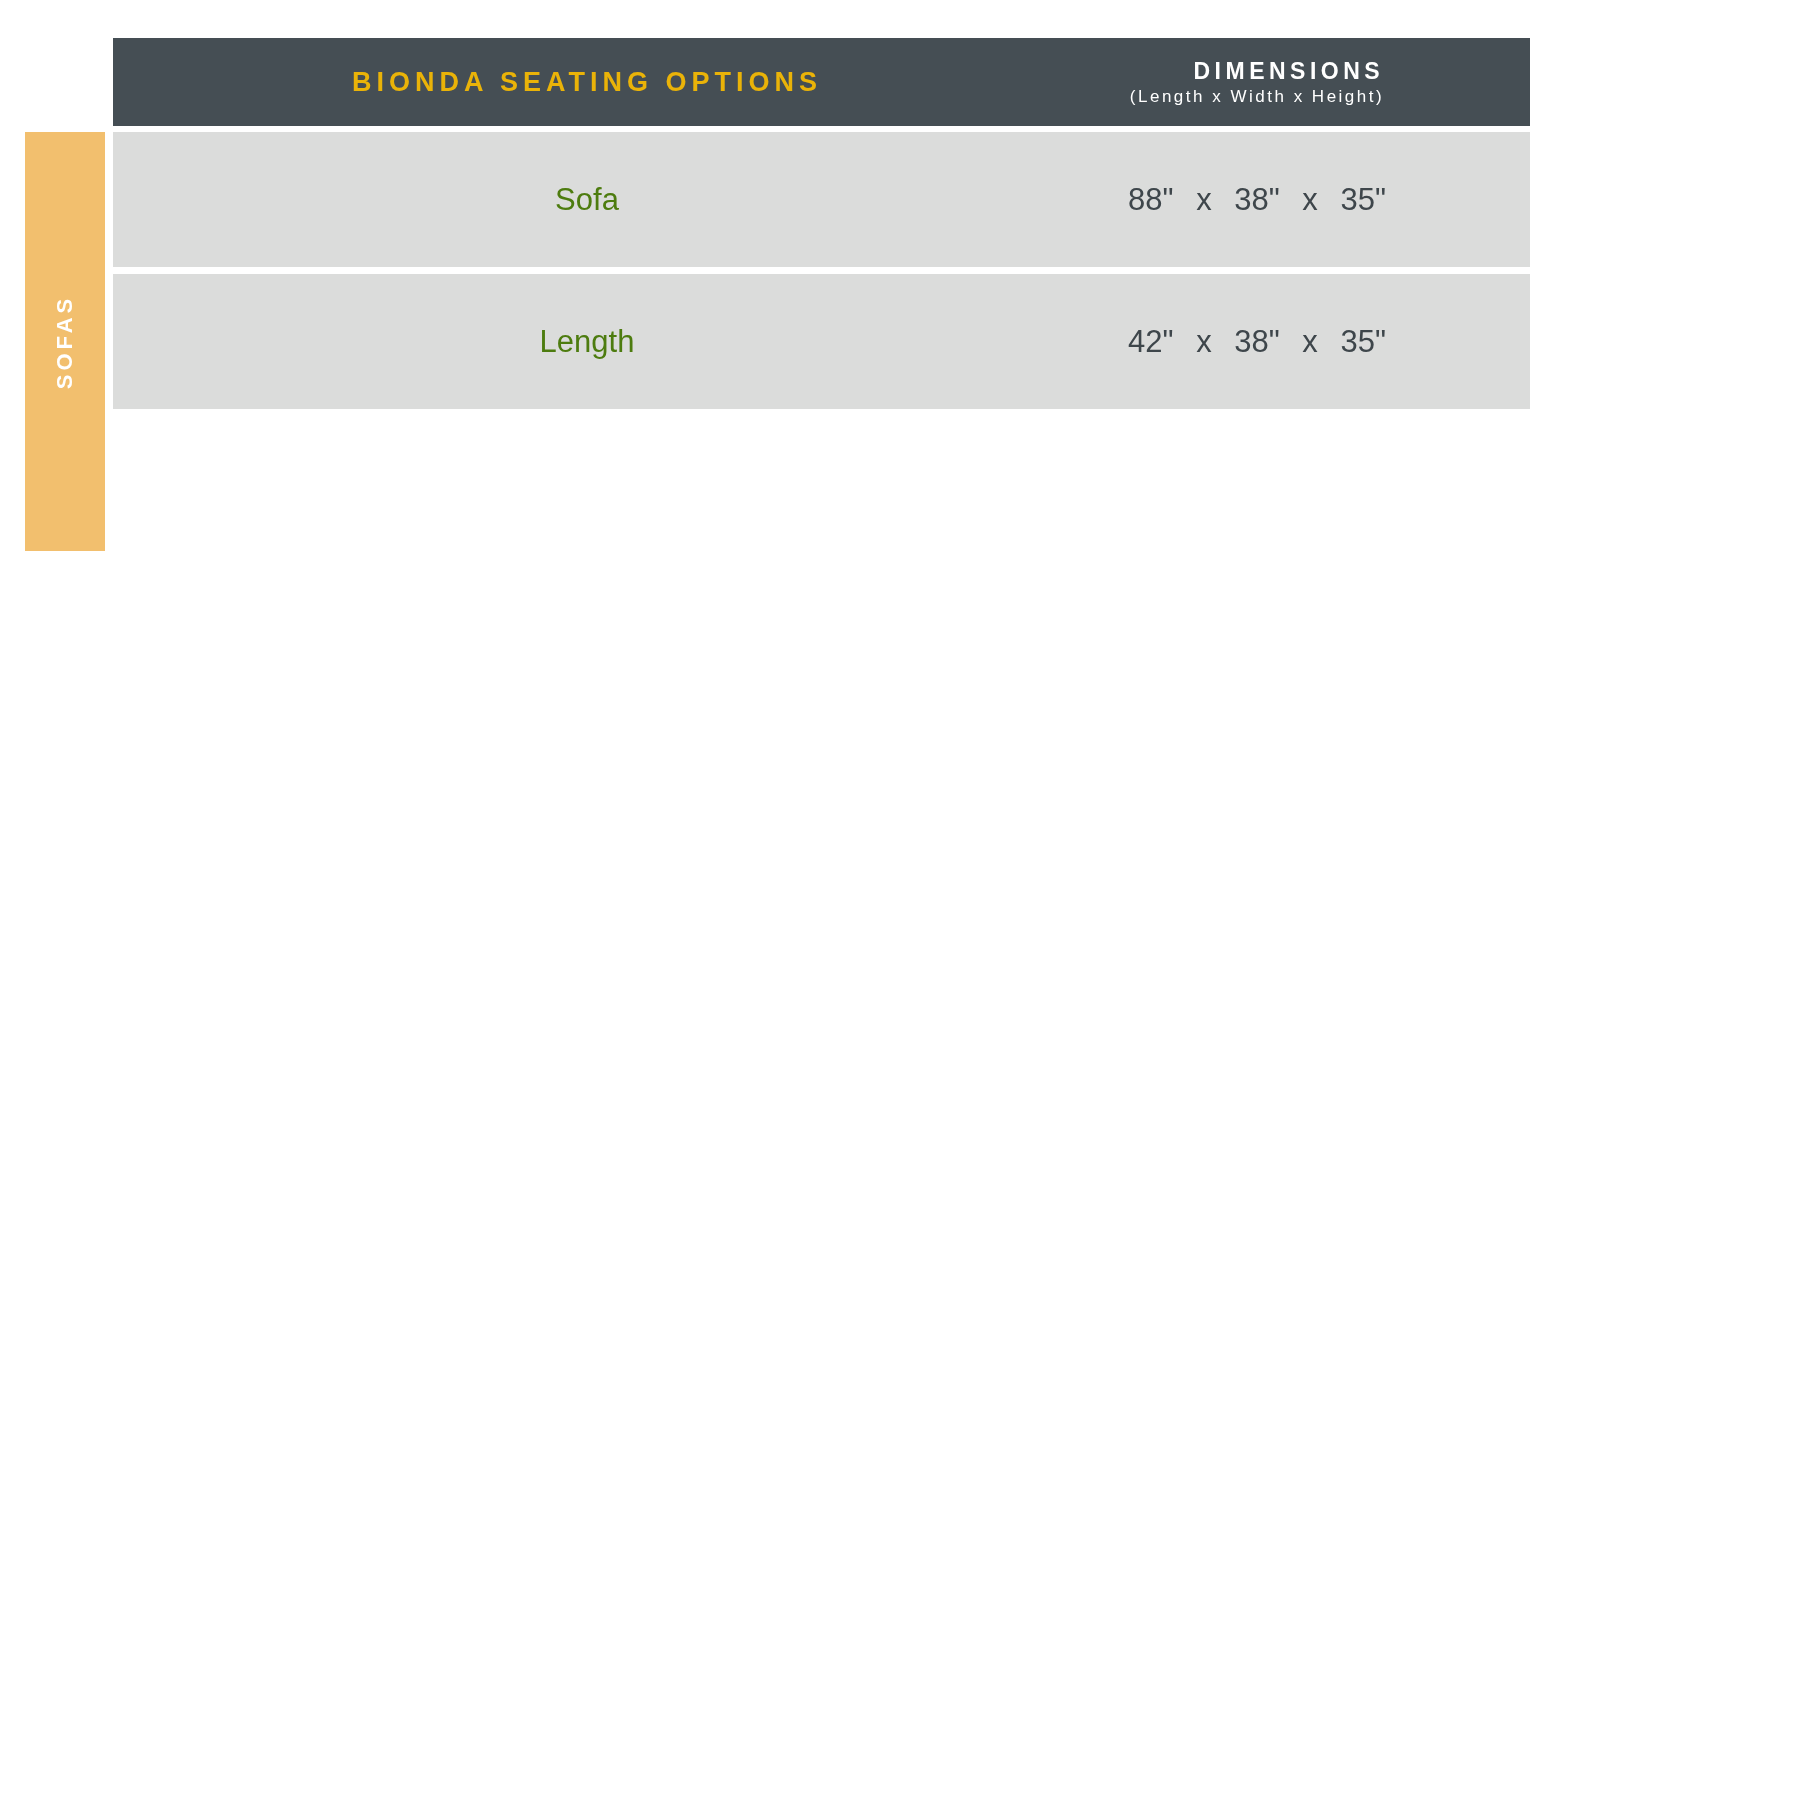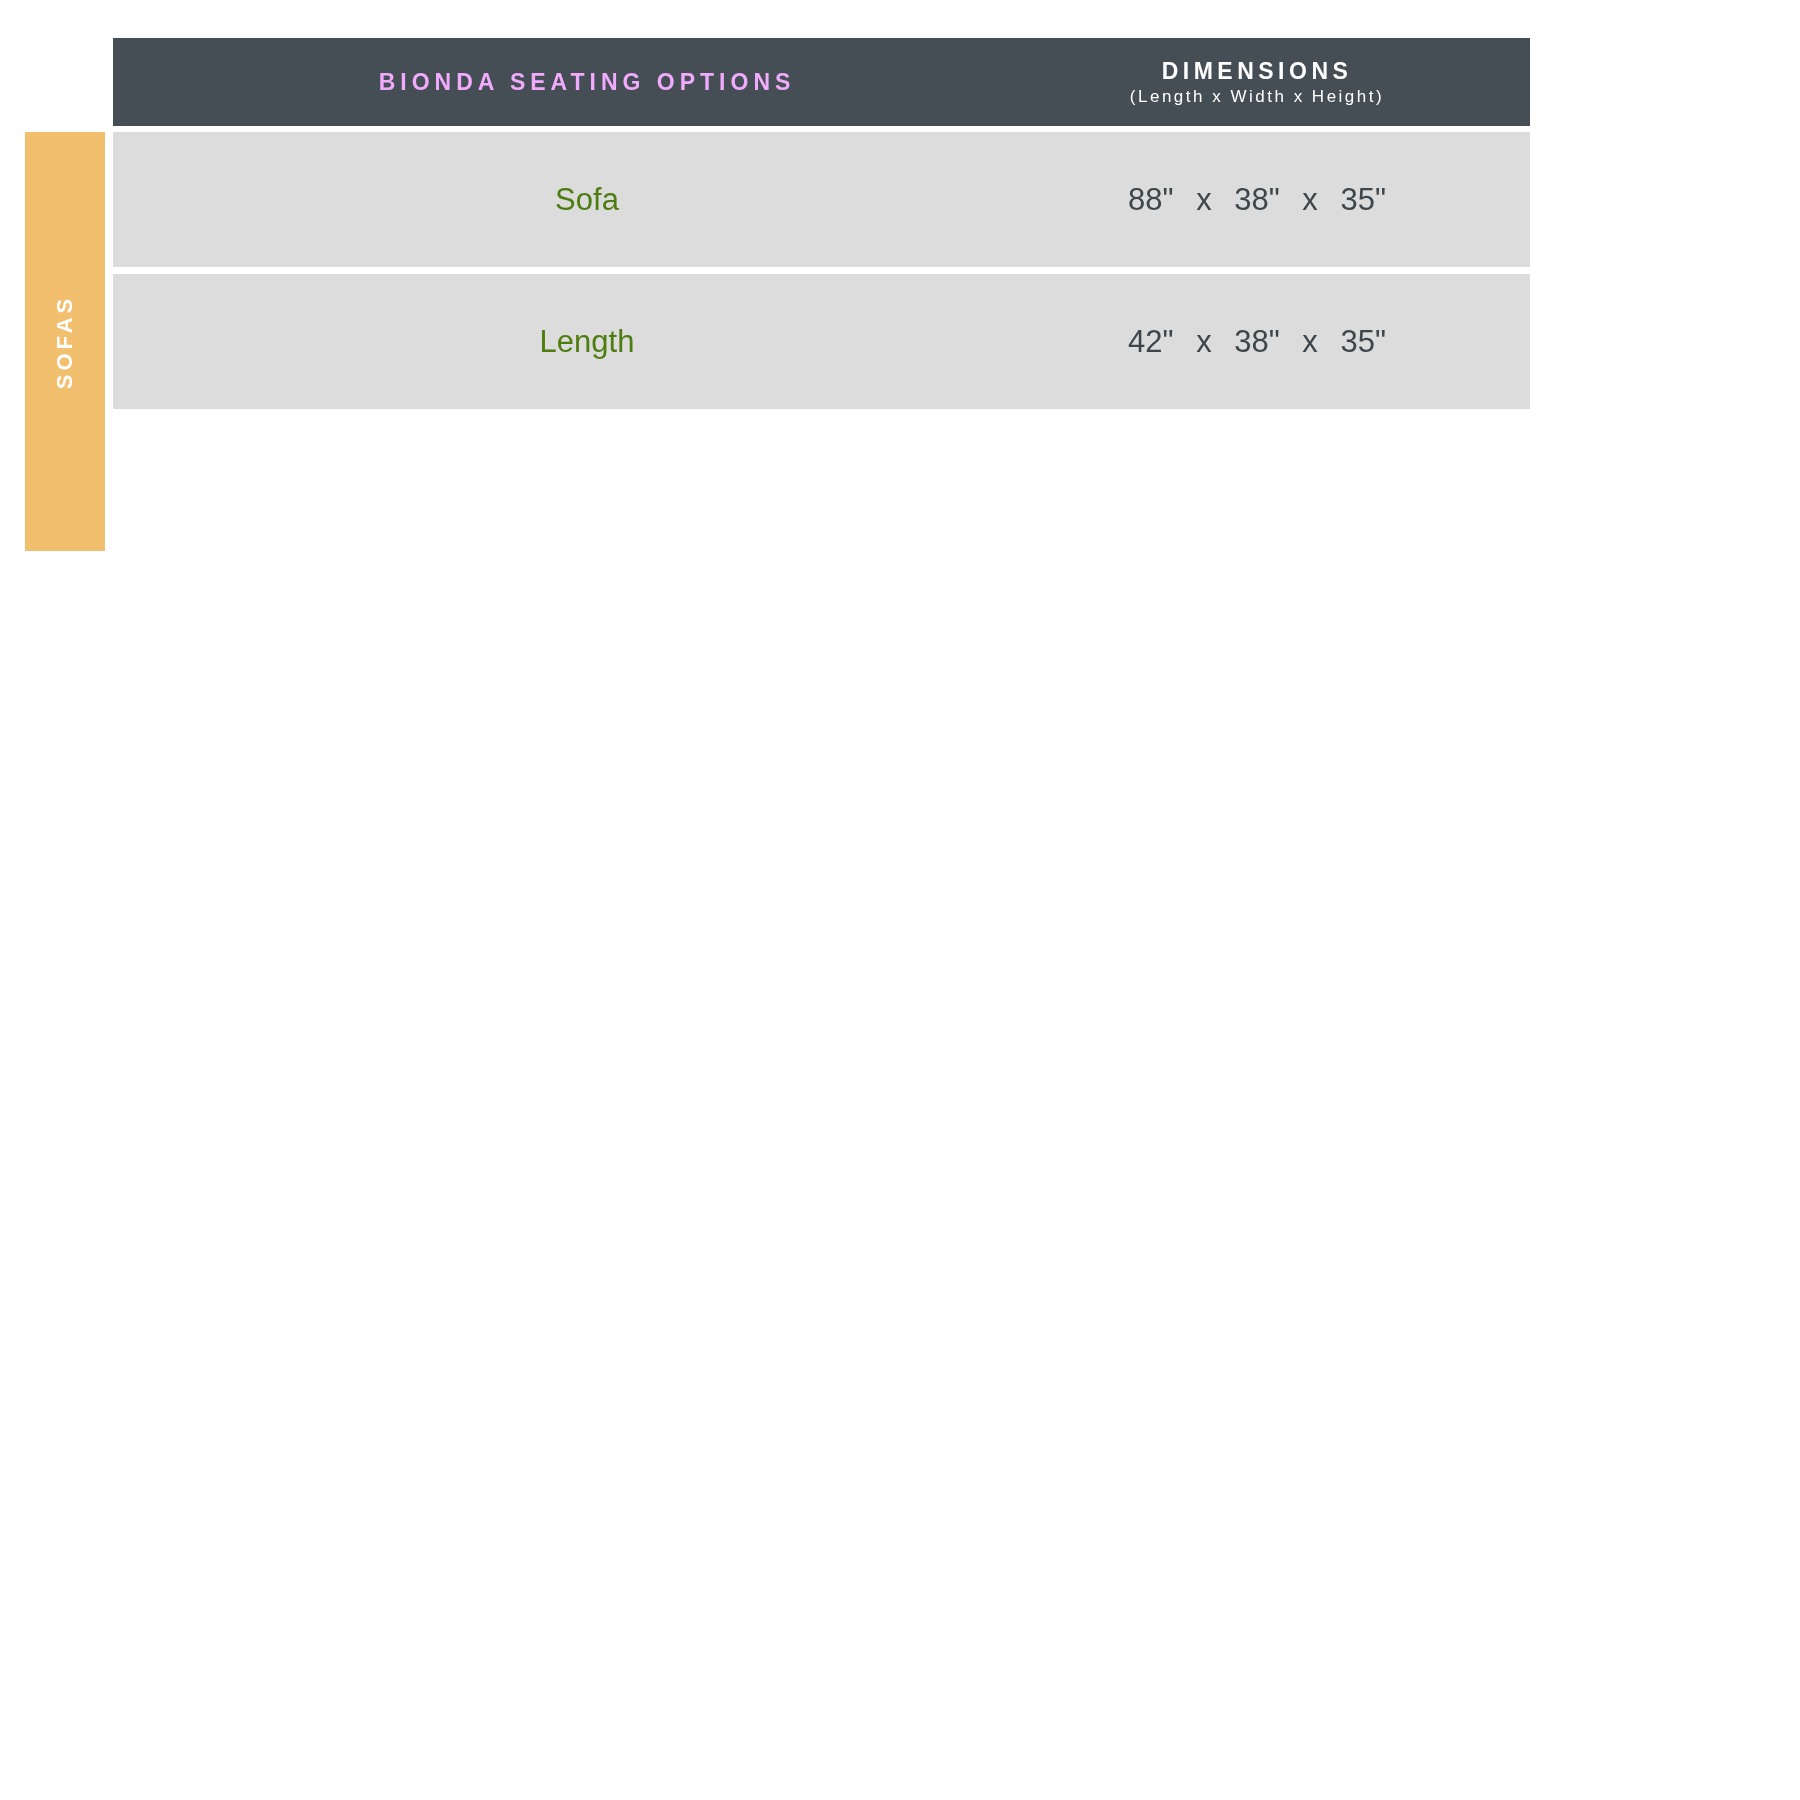--- a/index.html
+++ b/index.html
@@ -23,40 +23,41 @@
     top: 38px;
     width: 1417px;
     height: 88px;
     background: #454e54;
   }
   .header-title {
     position: absolute;
     left: 474px;
     top: 50%;
     transform: translate(-50%, -50%);
-    color: #f0abfc;
-    font-size: 23px;
+    color: #eab308;
+    font-size: 27px;
     font-weight: bold;
     letter-spacing: 5px;
     white-space: nowrap;
   }
   .dims-header {
     position: absolute;
     left: 1144px;
     top: 50%;
     transform: translate(-50%, -50%);
     text-align: center;
     color: #ffffff;
     white-space: nowrap;
   }
   .dims-title {
     font-size: 23px;
     font-weight: bold;
     letter-spacing: 4.5px;
     display: block;
+    text-align: right;
   }
   .dims-subtitle {
     font-size: 17px;
     font-weight: normal;
     letter-spacing: 2.5px;
     display: block;
     margin-top: 2px;
   }
 
   

